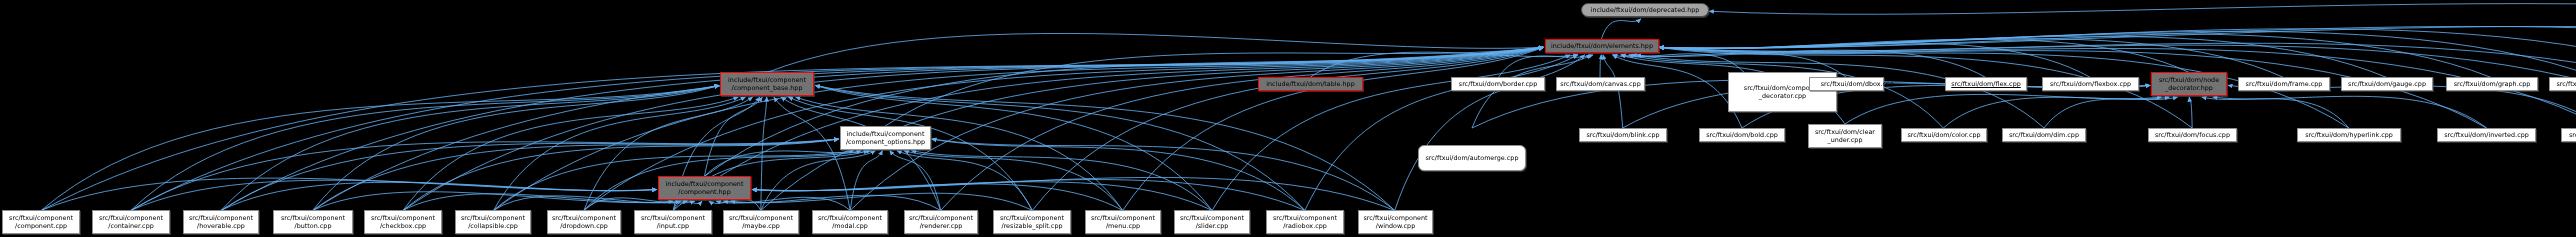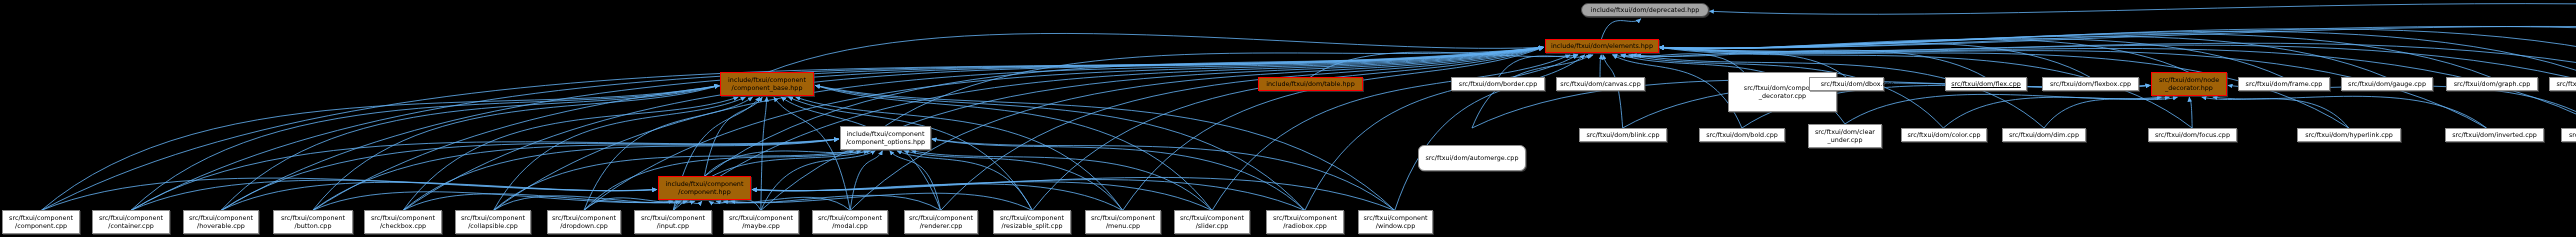--- a/index.html
+++ b/index.html
@@ -3,21 +3,21 @@
 <meta charset="utf-8">
 <style>
   html,body{margin:0;padding:0;background:#000;}
   #stage{position:relative;width:3251px;height:238px;background:#000;overflow:hidden;
          font-family:"DejaVu Sans","Liberation Sans",sans-serif;}
   #edge-layer{position:absolute;left:0;top:0;width:3251px;height:238px;}
   .gnode{position:absolute;box-sizing:border-box;display:flex;align-items:center;justify-content:center;
          text-align:center;font-size:6.4px;line-height:1.25;color:#000;background:#fff;
          border:1px solid #8f8f8f;box-shadow:1px 1px 0 rgba(90,90,90,.55);
          white-space:pre-line;padding:0.5px 2.1px;cursor:pointer;}
-  .gnode.focus{border-color:#ff0000;background:#a16207;}
+  .gnode.focus{border-color:#ff0000;background:#737373;}
   .gnode.current{background:#a3a3a3;border-color:#4d4d4d;border-radius:7px;}
 </style>
 </head>
 <body>
 
 <div id="stage">
   <svg id="edge-layer" width="3251" height="238" viewBox="0 0 6311 461" xmlns="http://www.w3.org/2000/svg">
     <defs>
       <marker id="arrow" markerWidth="11" markerHeight="9" refX="9" refY="4.5" orient="auto" markerUnits="userSpaceOnUse">
         <path d="M0,0 L10,4.5 L0,9 z" fill="#63b0f2"></path>
@@ -156,21 +156,21 @@
 /component_options.hpp</div>
       <div class="gnode" style="left: 1418px; top: 145px; width: 108px; height: 26px; border-radius: 6px;">src/ftxui/dom/automerge.cpp</div>
       <div class="gnode" style="left: 1579px; top: 128px; width: 88px; height: 14.4px;">src/ftxui/dom/blink.cpp</div>
       <div class="gnode" style="left: 1699px; top: 128px; width: 86px; height: 14.4px;">src/ftxui/dom/bold.cpp</div>
       <div class="gnode" style="left: 1808px; top: 124px; width: 74px; height: 24px;">src/ftxui/dom/clear
 _under.cpp</div>
       <div class="gnode" style="left: 1901px; top: 128px; width: 86px; height: 14.4px;">src/ftxui/dom/color.cpp</div>
       <div class="gnode" style="left: 2002px; top: 128px; width: 84px; height: 14px;">src/ftxui/dom/dim.cpp</div>
       <div class="gnode" style="left: 2148px; top: 128px; width: 89px; height: 14.4px;">src/ftxui/dom/focus.cpp</div>
       <div class="gnode" style="left: 2297px; top: 128px; width: 104px; height: 14.4px;">src/ftxui/dom/hyperlink.cpp</div>
-      <div class="gnode" style="left: 2437px; top: 128px; width: 99px; height: 14.4px; margin-left: 8px;">src/ftxui/dom/inverted.cpp</div>
+      <div class="gnode" style="left: 2437px; top: 128px; width: 99px; height: 14.4px;">src/ftxui/dom/inverted.cpp</div>
       <div class="gnode" style="left: 2561px; top: 128px; width: 89px; height: 14.4px;">src/ftxui/dom/italic.cpp</div>
       <div class="gnode focus" style="left: 658px; top: 176px; width: 93px; height: 24px;">include/ftxui/component
 /component.hpp</div>
       <div class="gnode" style="left: 2.1px; top: 210px; width: 78px; height: 24px;">src/ftxui/component
 /component.cpp</div>
       <div class="gnode" style="left: 92px; top: 210px; width: 78px; height: 24px;">src/ftxui/component
 /container.cpp</div>
       <div class="gnode" style="left: 183px; top: 210px; width: 76px; height: 24px;">src/ftxui/component
 /hoverable.cpp</div>
       <div class="gnode" style="left: 273px; top: 210px; width: 80px; height: 24px;">src/ftxui/component

